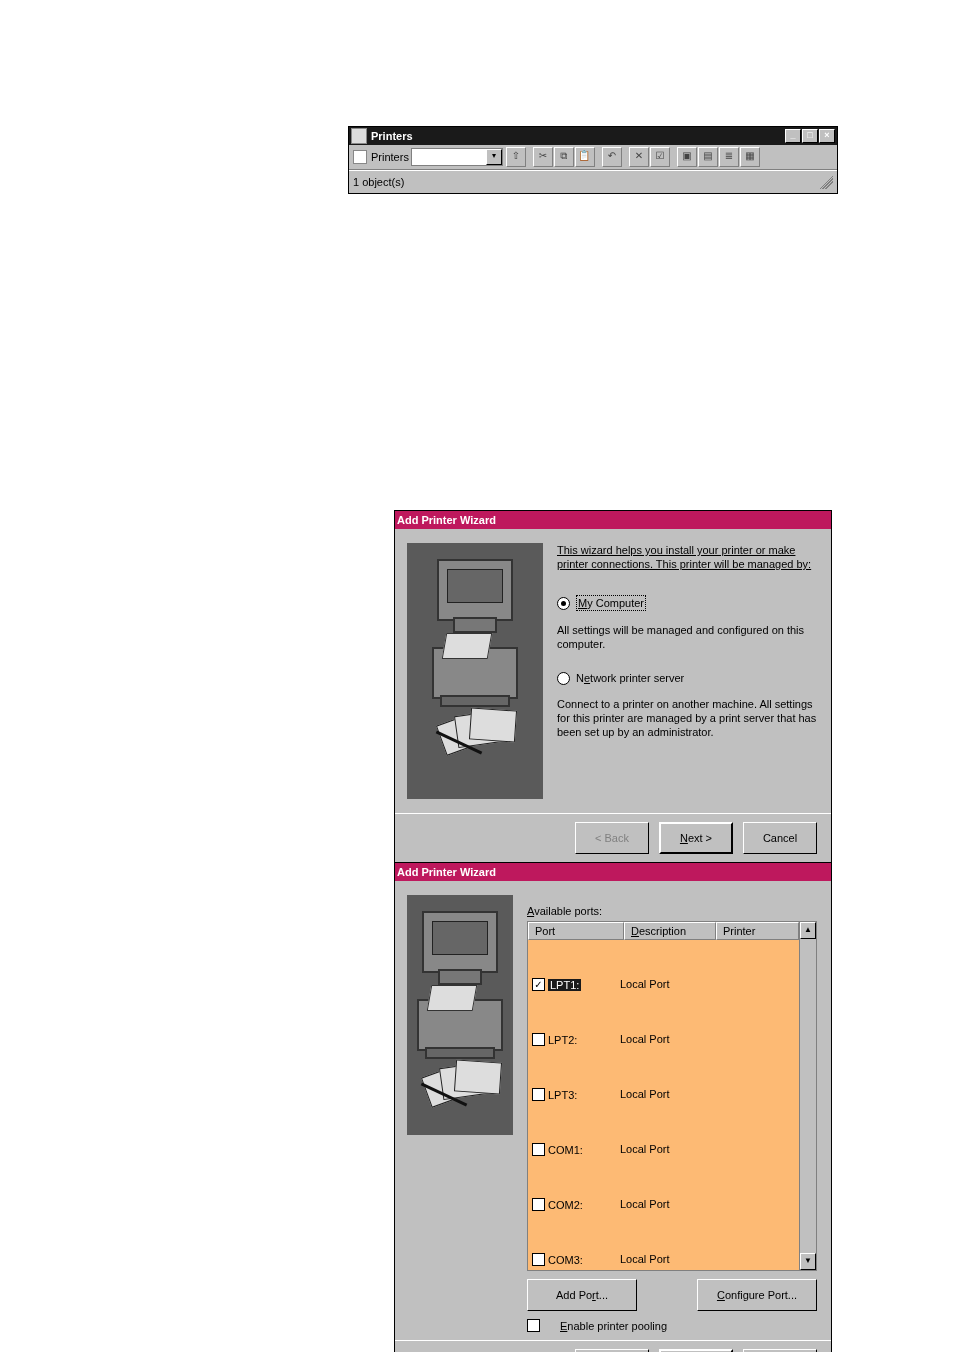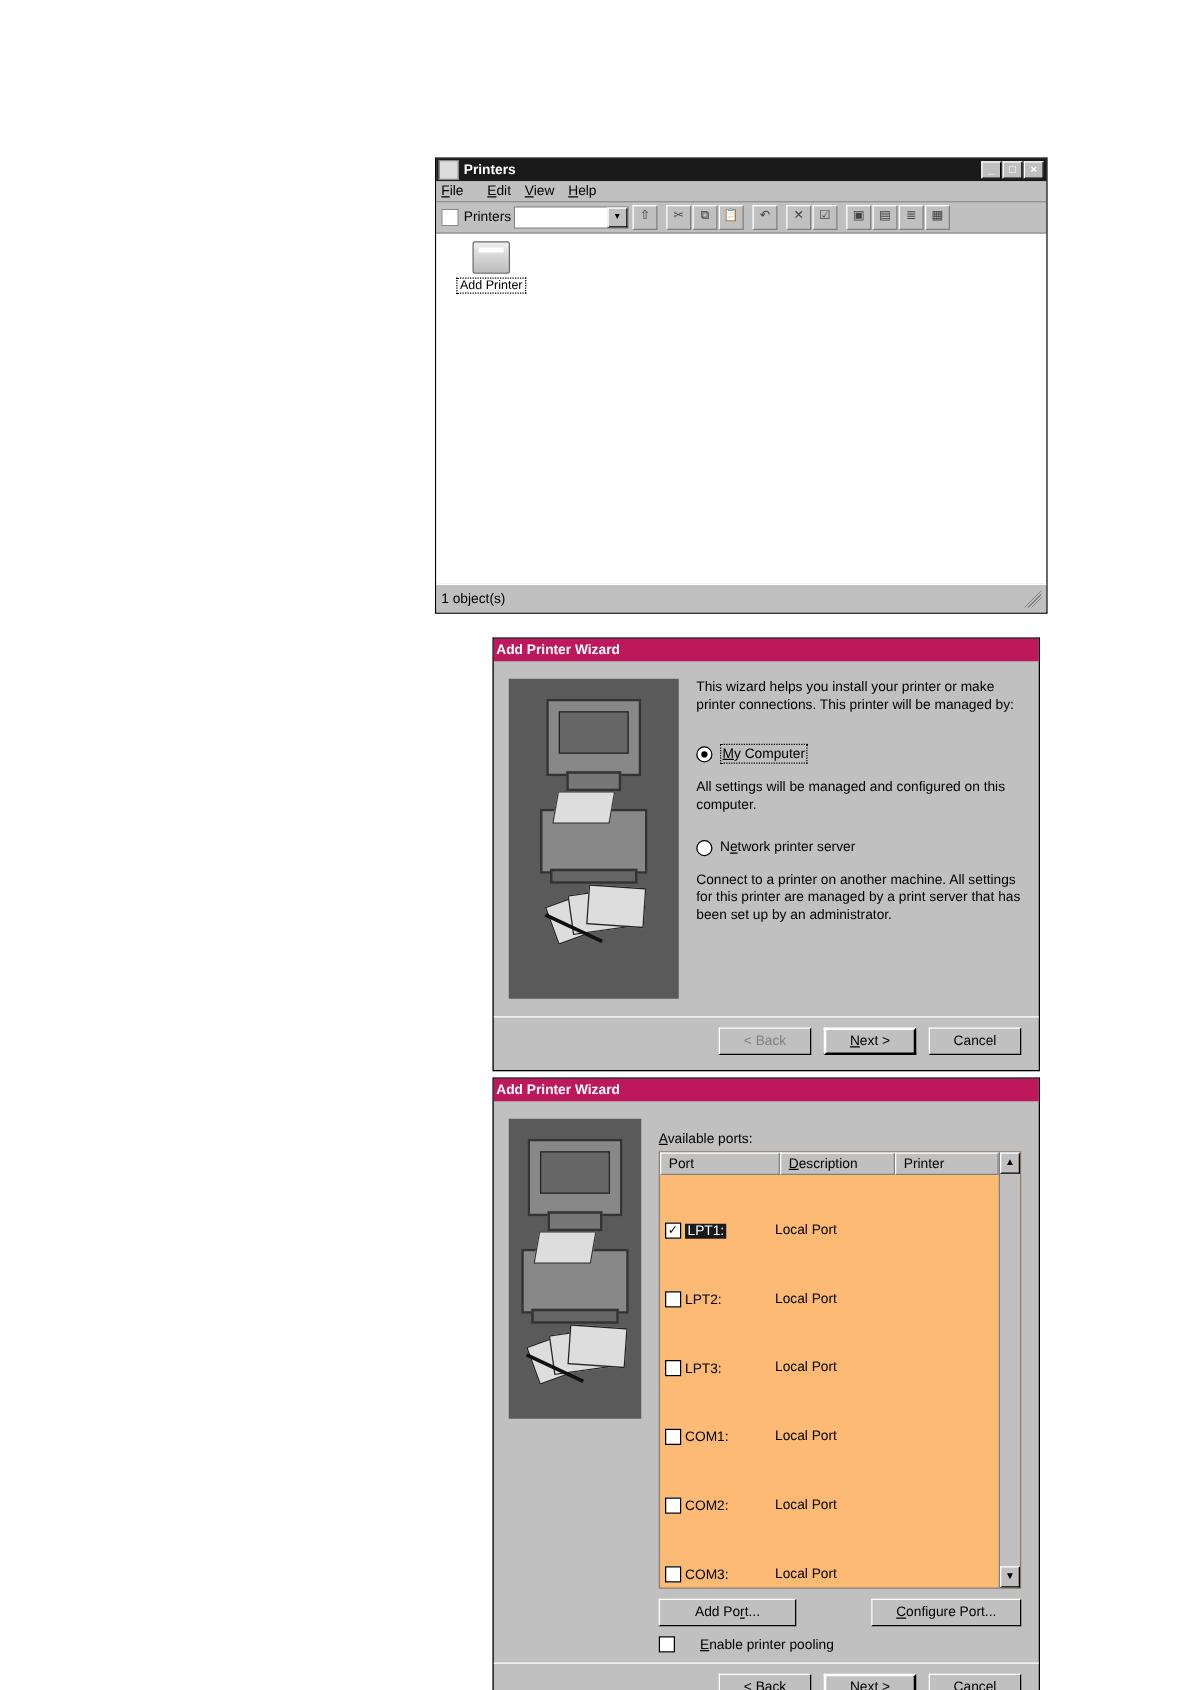--- a/index.html
+++ b/index.html
@@ -177,21 +177,21 @@
   .radio-label.focus { border:1px dotted #000; padding:0 1px; }
   u { text-decoration: underline; }
 
   .btn-row {
     display:flex; justify-content:flex-end; gap:10px;
     padding: 8px 14px 12px;
     border-top:1px solid #fff;
     margin-top:4px;
   }
   .button95 {
-    min-width:74px; height:22px; padding:0 12px;
+    min-width:74px; height:32px; padding:0 12px;
     background:#c0c0c0;
     border:1px solid #000; border-top-color:#fff; border-left-color:#fff;
     font-size:11px;
   }
   .button95.primary { border:2px solid #000; border-top-color:#fff; border-left-color:#fff; }
   .button95.disabled { color:#808080; }
 
   
   .wiz-content2 { flex:1; font-size:11px; }
   .ports-table {
@@ -232,26 +232,20 @@
 
 <div class="win" style="left:348px; top:126px; width:488px;">
   <div class="titlebar">
     <div class="tb-icon"></div>
     <div class="tb-text">Printers</div>
     <div class="tb-btns">
       <div class="tb-btn">_</div>
       <div class="tb-btn">□</div>
       <div class="tb-btn">×</div>
     </div>
-  </div>
-  <div class="menubar">
-    <span><u>F</u><span>ile</span></span>
-    <span><u>E</u>dit</span>
-    <span><u>V</u>iew</span>
-    <span><u>H</u>elp</span>
   </div>
   <div class="toolbar">
     <div class="addrlabel">
       <div class="sm-icon"></div>
       <span>Printers</span>
     </div>
     <div class="combo">
       <span class="arrow">▾</span>
     </div>
     <div class="tbtn">⇧</div>
@@ -263,26 +257,20 @@
     <div class="tbtn">↶</div>
     <div class="sep"></div>
     <div class="tbtn">✕</div>
     <div class="tbtn">☑</div>
     <div class="sep"></div>
     <div class="tbtn">▣</div>
     <div class="tbtn">▤</div>
     <div class="tbtn">≣</div>
     <div class="tbtn">▦</div>
   </div>
-  <div class="client" style="height:280px;">
-    <div class="icon-box">
-      <div class="ico"></div>
-      <span class="label">Add Printer</span>
-    </div>
-  </div>
   <div class="status">
     <span>1 object(s)</span>
     <div class="grip"></div>
   </div>
 </div>
 
 <div class="dlg" style="left:394px; top:510px; width:436px;">
   <div class="titlebar">
     <div class="tb-text">Add Printer Wizard</div>
   </div>
@@ -293,21 +281,21 @@
         </div>
       <div class="art-printer"></div>
       <div class="art-papers">
         <div class="p"></div>
           <div class="p p2"></div>
           <div class="p p3"></div>
         <div class="art-pen" style="left:-6px; top:24px;"></div>
       </div>
     </div>
     <div class="wiz-content">
-      <div style="margin-bottom:24px;">This wizard helps you install your printer or make printer connections.  This printer will be managed by:</div>
+      <div style="margin-bottom:24px;text-decoration:underline;">This wizard helps you install your printer or make printer connections.  This printer will be managed by:</div>
 
       <div class="radio-row">
         <div class="radio checked"></div>
         <span class="radio-label focus"><u>M</u>y Computer</span>
       </div>
       <div style="margin:4px 0 20px 0;">All settings will be managed and configured on this computer.</div>
 
       <div class="radio-row">
         <div class="radio"></div>
         <span class="radio-label">N<u>e</u>twork printer server</span>

